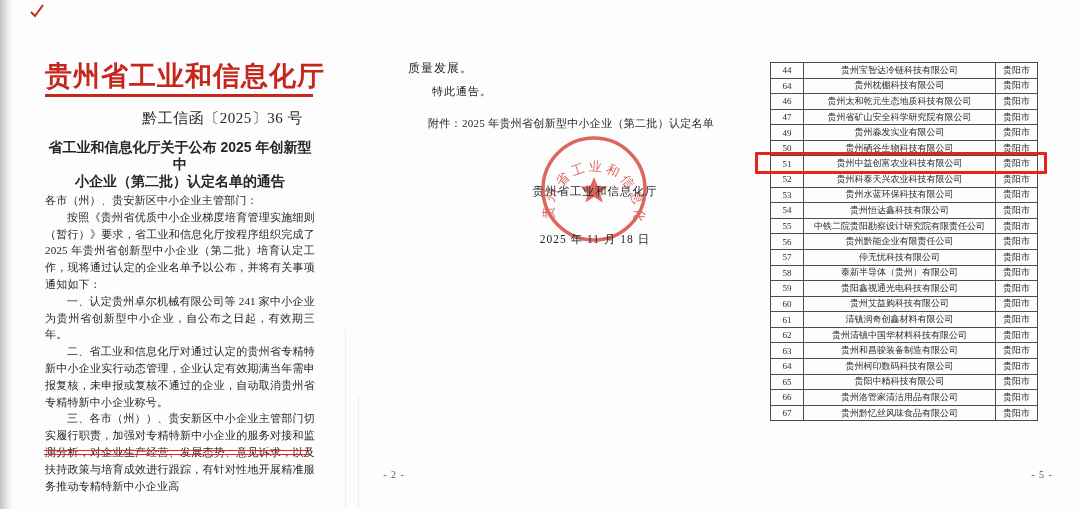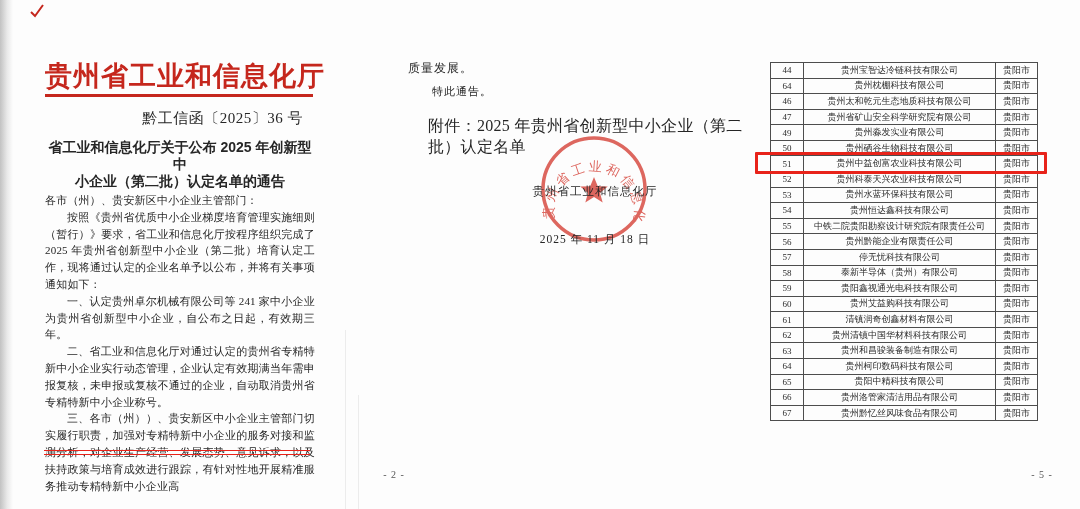--- a/index.html
+++ b/index.html
@@ -31,21 +31,21 @@
   .notice-title{left:45px;top:139px;width:270px;text-align:center;
     font-family:"Liberation Sans",sans-serif;font-weight:700;font-size:14px;line-height:17px;}
   .body-text{left:45px;top:192px;width:270px;font-size:11px;line-height:16.8px;
     text-align:justify;letter-spacing:.2px;}
   .body-text p{text-indent:2em;}
   .red-double-line{left:44px;top:450px;width:266px;height:5px;
     border-top:1.5px solid var(--highlight-red);border-bottom:1.5px solid var(--highlight-red);}
   
   .closing-1{left:408px;top:60px;font-size:12px;letter-spacing:1px;}
   .closing-2{left:432px;top:84px;font-size:11px;letter-spacing:1px;}
-  .attachment{left:428px;top:116px;width:320px;font-size:16px;letter-spacing:.3px;}
+  .attachment{left:428px;top:116px;width:320px;font-size:11px;letter-spacing:.3px;}
   .seal{left:538px;top:133px;width:112px;height:112px;opacity:.88;}
   .issuer{left:515px;top:184px;width:160px;text-align:center;font-size:11.5px;letter-spacing:1px;z-index:3;}
   .issue-date{left:515px;top:204px;width:160px;text-align:center;font-size:11.5px;letter-spacing:1px;z-index:3;margin-top:28px;}
   .page-num{font-size:10px;color:#555;width:44px;text-align:center;letter-spacing:1px;}
   .page-num-2{left:372px;top:469px;}
   .page-num-5{left:1020px;top:469px;}
   
   .company-table{left:770px;top:62px;border-collapse:collapse;table-layout:fixed;width:267px;}
   .company-table td{border:1px solid #4d4d4d;height:15.58px;padding:0 1px;
     font-size:9px;text-align:center;vertical-align:middle;color:#2b2b2b;

